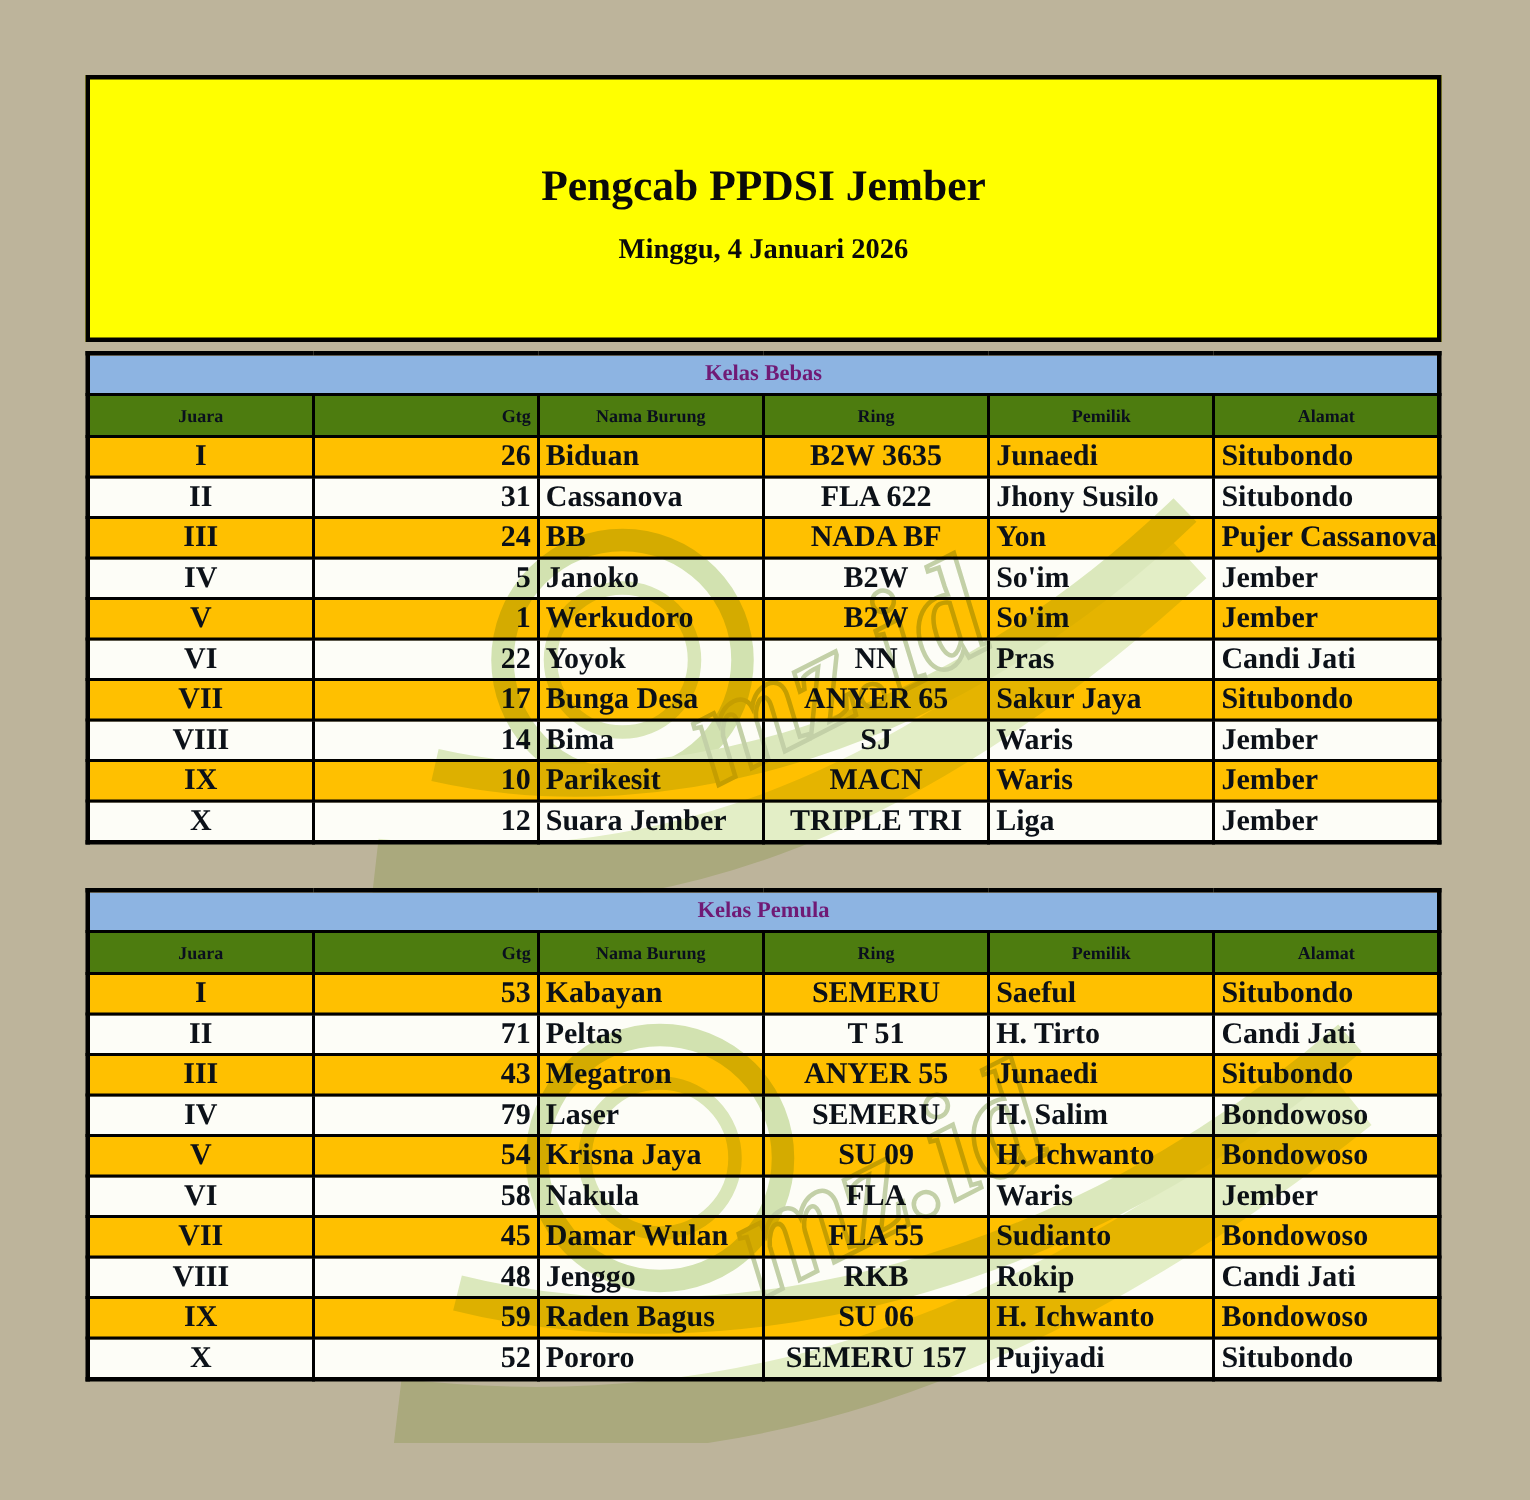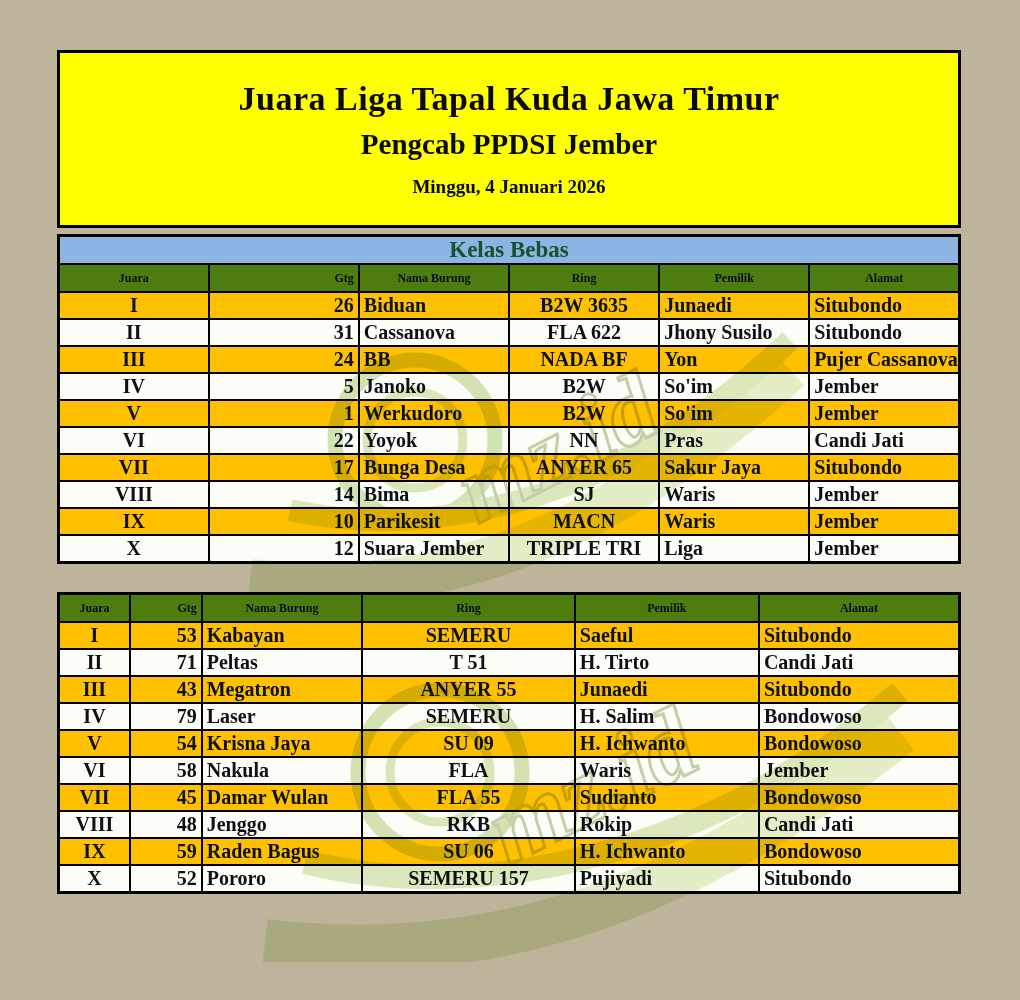--- a/index.html
+++ b/index.html
@@ -31,21 +31,21 @@
     width:100%;border-collapse:collapse;table-layout:fixed;
     border:3px solid #000;
     font-weight:bold;color:#0c1118;
   }
   table.league th,table.league td{
     border:2px solid #000;
     padding:0 4px;
     overflow:hidden;white-space:nowrap;
   }
   th.class-header{
-    background:#8db4e2;height:25px;font-size:23px;color:#14532d;
+    background:#8db4e2;height:25px;font-size:15px;color:#701a75;
   }
   tr.col-head th{
     background:#4d7c0f;height:26px;font-size:12px;color:#0a0f1e;
   }
   tbody td{height:25px;font-size:20px;}
   tbody tr:nth-child(odd) td{background:#ffc000;}
   tbody tr:nth-child(even) td{background:#fdfdf7;}
   .c0{width:7.3%;text-align:center;}
   .c1{width:7.4%;text-align:right;}
   .c2{width:17.9%;text-align:left;padding-left:8px;}
@@ -60,21 +60,20 @@
   }
   .wm1{left:235px;top:255px;width:570px;height:340px;}
   .wm2{left:245px;top:612px;width:670px;height:350px;}
 </style>
 </head>
 <body>
 
 <div class="page">
 
   <div class="title-box">
-    <div class="t1">Juara Liga Tapal Kuda Jawa Timur</div>
     <div class="t2">Pengcab PPDSI Jember</div>
     <div class="t4">Minggu, 4 Januari 2026</div>
   </div>
 
   <div class="tbl-wrap tbl1">
     <table class="league">
       <thead>
         <tr>
           <th class="class-header" colspan="6">Kelas Bebas</th>
         </tr>
@@ -168,20 +167,23 @@
             <td class="c4">Liga</td>
             <td class="c5">Jember</td>
           </tr>
         </tbody>
     </table>
   </div>
 
   <div class="tbl-wrap tbl2">
     <table class="league">
       <thead>
+        <tr>
+          <th class="class-header" colspan="6">Kelas Pemula</th>
+        </tr>
         <tr class="col-head">
           <th class="c0">Juara</th>
           <th class="c1">Gtg</th>
           <th class="c2" style="text-align:center;padding-left:4px;">Nama Burung</th>
           <th class="c3">Ring</th>
           <th class="c4" style="text-align:center;padding-left:4px;">Pemilik</th>
           <th class="c5" style="text-align:center;padding-left:4px;">Alamat</th>
         </tr>
       </thead>
       <tbody>

